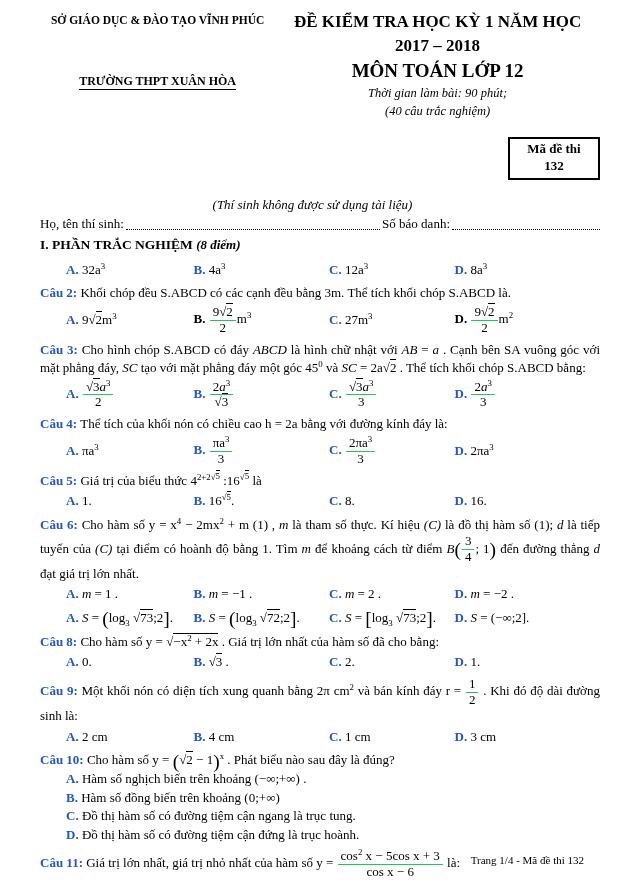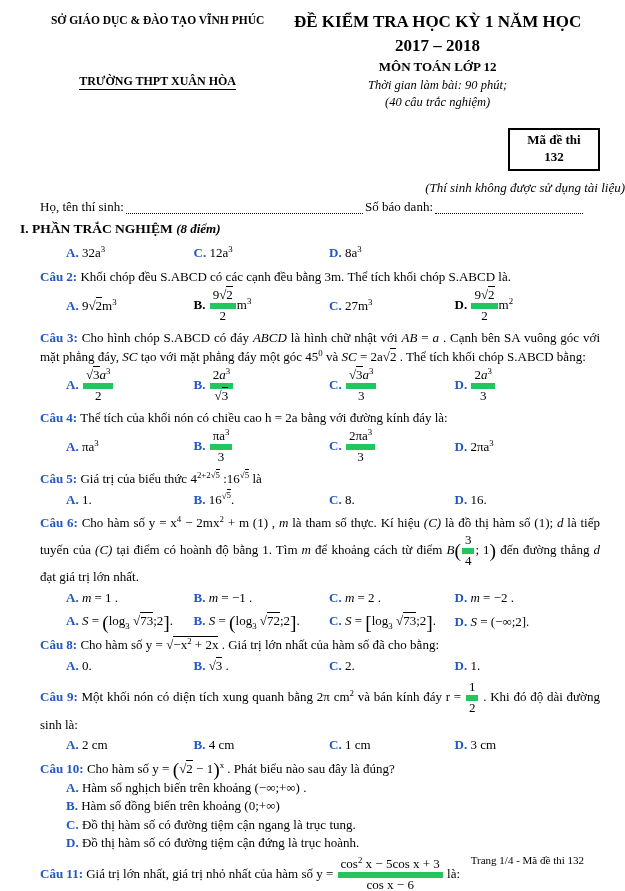--- a/index.html
+++ b/index.html
@@ -8,54 +8,54 @@
   body{ font-family:"Liberation Serif","DejaVu Serif",serif; color:#000; }
   .page{ position:relative; width:625px; height:891px; background:#fff; overflow:hidden;
          font-size:13px; line-height:1.42; }
 
   
   .hdr{ display:flex; padding:10px 25px 0 40px;font-family:Liberation Serif, serif; }
   .hdr-left{ width:42%; text-align:center; font-weight:bold; font-size:11.5px; line-height:1.35; padding-top:3px; }
   .school-name{ display:inline-block; font-size:12px; border-bottom:1.5px solid #000;margin-top:44px; }
   .hdr-right{ flex:1; text-align:center; }
   .exam-title{ font-weight:bold; font-size:17px; }
-  .exam-subject{ font-weight:bold; font-size:13px; }
+  .exam-subject{ font-weight:bold; font-size:19px; }
   .time-info,.q-count{ font-style:italic; font-size:12.5px; }
 
   
-  .code-box{ width:92px; margin:16px 25px 8px auto; border:2px solid #000; text-align:center;
+  .code-box{ width:92px; margin:16px 25px 16px auto; border:2px solid #000; text-align:center;
              font-weight:bold; font-size:13px; line-height:1.3; padding:2px 4px 3px; }
 
-  .note{ text-align:right; font-style:italic; margin-top:5px; }
+  .note{ text-align:center; font-style:italic; margin-top:5px; }
 
-  .name-row{ display:flex; align-items:flex-end; padding:1px 40px 0 40px; }
+  .name-row{ display:flex; align-items:flex-end; padding:1px 23px 0 40px; }
   .dots{ border-bottom:1.5px dotted #000; margin:0 2px 3px 2px; }
   .dots.grow{ flex:1; }
   .dots.fixed{ width:148px; }
 
-  .section{ padding-left:20px; margin-top:2px; font-weight:bold; font-size:13.5px; }
+  .section{ padding-left:40px; margin-top:2px; font-weight:bold; font-size:13.5px; }
   .section .pts{ font-style:italic; font-size:13px; }
 
   
   .questions{ padding:1px 25px 0 40px; }
   .q{ margin-top:5px; }
   .qtext{ text-align:justify; }
   .qlabel{ color:var(--accent); font-weight:bold; }
   .opts.row{ display:grid; grid-template-columns:1.28fr 1.36fr 1.26fr 1.46fr;
              padding-left:26px; margin-top:2px; align-items:center; }
   .opts.row .opt{ white-space:nowrap; }
   .opts.stack .opt{ padding-left:26px; }
   .letter{ color:var(--accent); font-weight:bold; }
   .letter.black{ color:#000; }
 
   
   sup{ font-size:68%; line-height:0; }
   sub{ font-size:68%; line-height:0; }
   .fr{ display:inline-block; text-align:center; vertical-align:middle; line-height:1.15; padding:0 1px; }
-  .fr .n{ display:block; border-bottom:6px solid #22c55e; padding:0 3px; }
+  .fr .n{ display:block; border-bottom:1px solid #22c55e; padding:0 3px; }
   .fr .d{ display:block; padding:0 3px; }
   .sq{ white-space:nowrap; }
   .sq .ov{ border-top:1px solid #000; }
   .bp{ display:inline-block; font-size:150%; font-weight:normal; vertical-align:middle; line-height:0.9; }
 
   .footer{ position:absolute; right:41px; bottom:22px; font-size:11px; }
 </style>
 </head>
 <body>
 
@@ -90,20 +90,21 @@
 
   <div class="section">
     <span>I. PHẦN TRẮC NGHIỆM</span>
     <span class="pts">(8 điểm)</span>
   </div>
 
   <div class="questions">
       <div class="q">
         <div class="opts row">
           <div class="opt"><span class="letter">A.</span> <span>32a<sup>3</sup></span></div>
+          <div class="opt"><span class="letter">B.</span> <span>4a<sup>3</sup></span></div>
           <div class="opt"><span class="letter">C.</span> <span>12a<sup>3</sup></span></div>
           <div class="opt"><span class="letter">D.</span> <span>8a<sup>3</sup></span></div>
         </div>
       </div>
       <div class="q">
         <div class="qtext"><span class="qlabel">Câu 2:</span> <span>Khối chóp đều S.ABCD có các cạnh đều bằng 3m. Thể tích khối chóp S.ABCD là.</span></div>
         <div class="opts row">
           <div class="opt"><span class="letter">A.</span> <span>9<span class="sq">√<span class="ov">2</span></span>m<sup>3</sup></span></div>
           <div class="opt"><span class="letter black">B.</span> <span><span class="fr"><span class="n">9<span class="sq">√<span class="ov">2</span></span></span><span class="d">2</span></span>m<sup>3</sup></span></div>
           <div class="opt"><span class="letter">C.</span> <span>27m<sup>3</sup></span></div>

